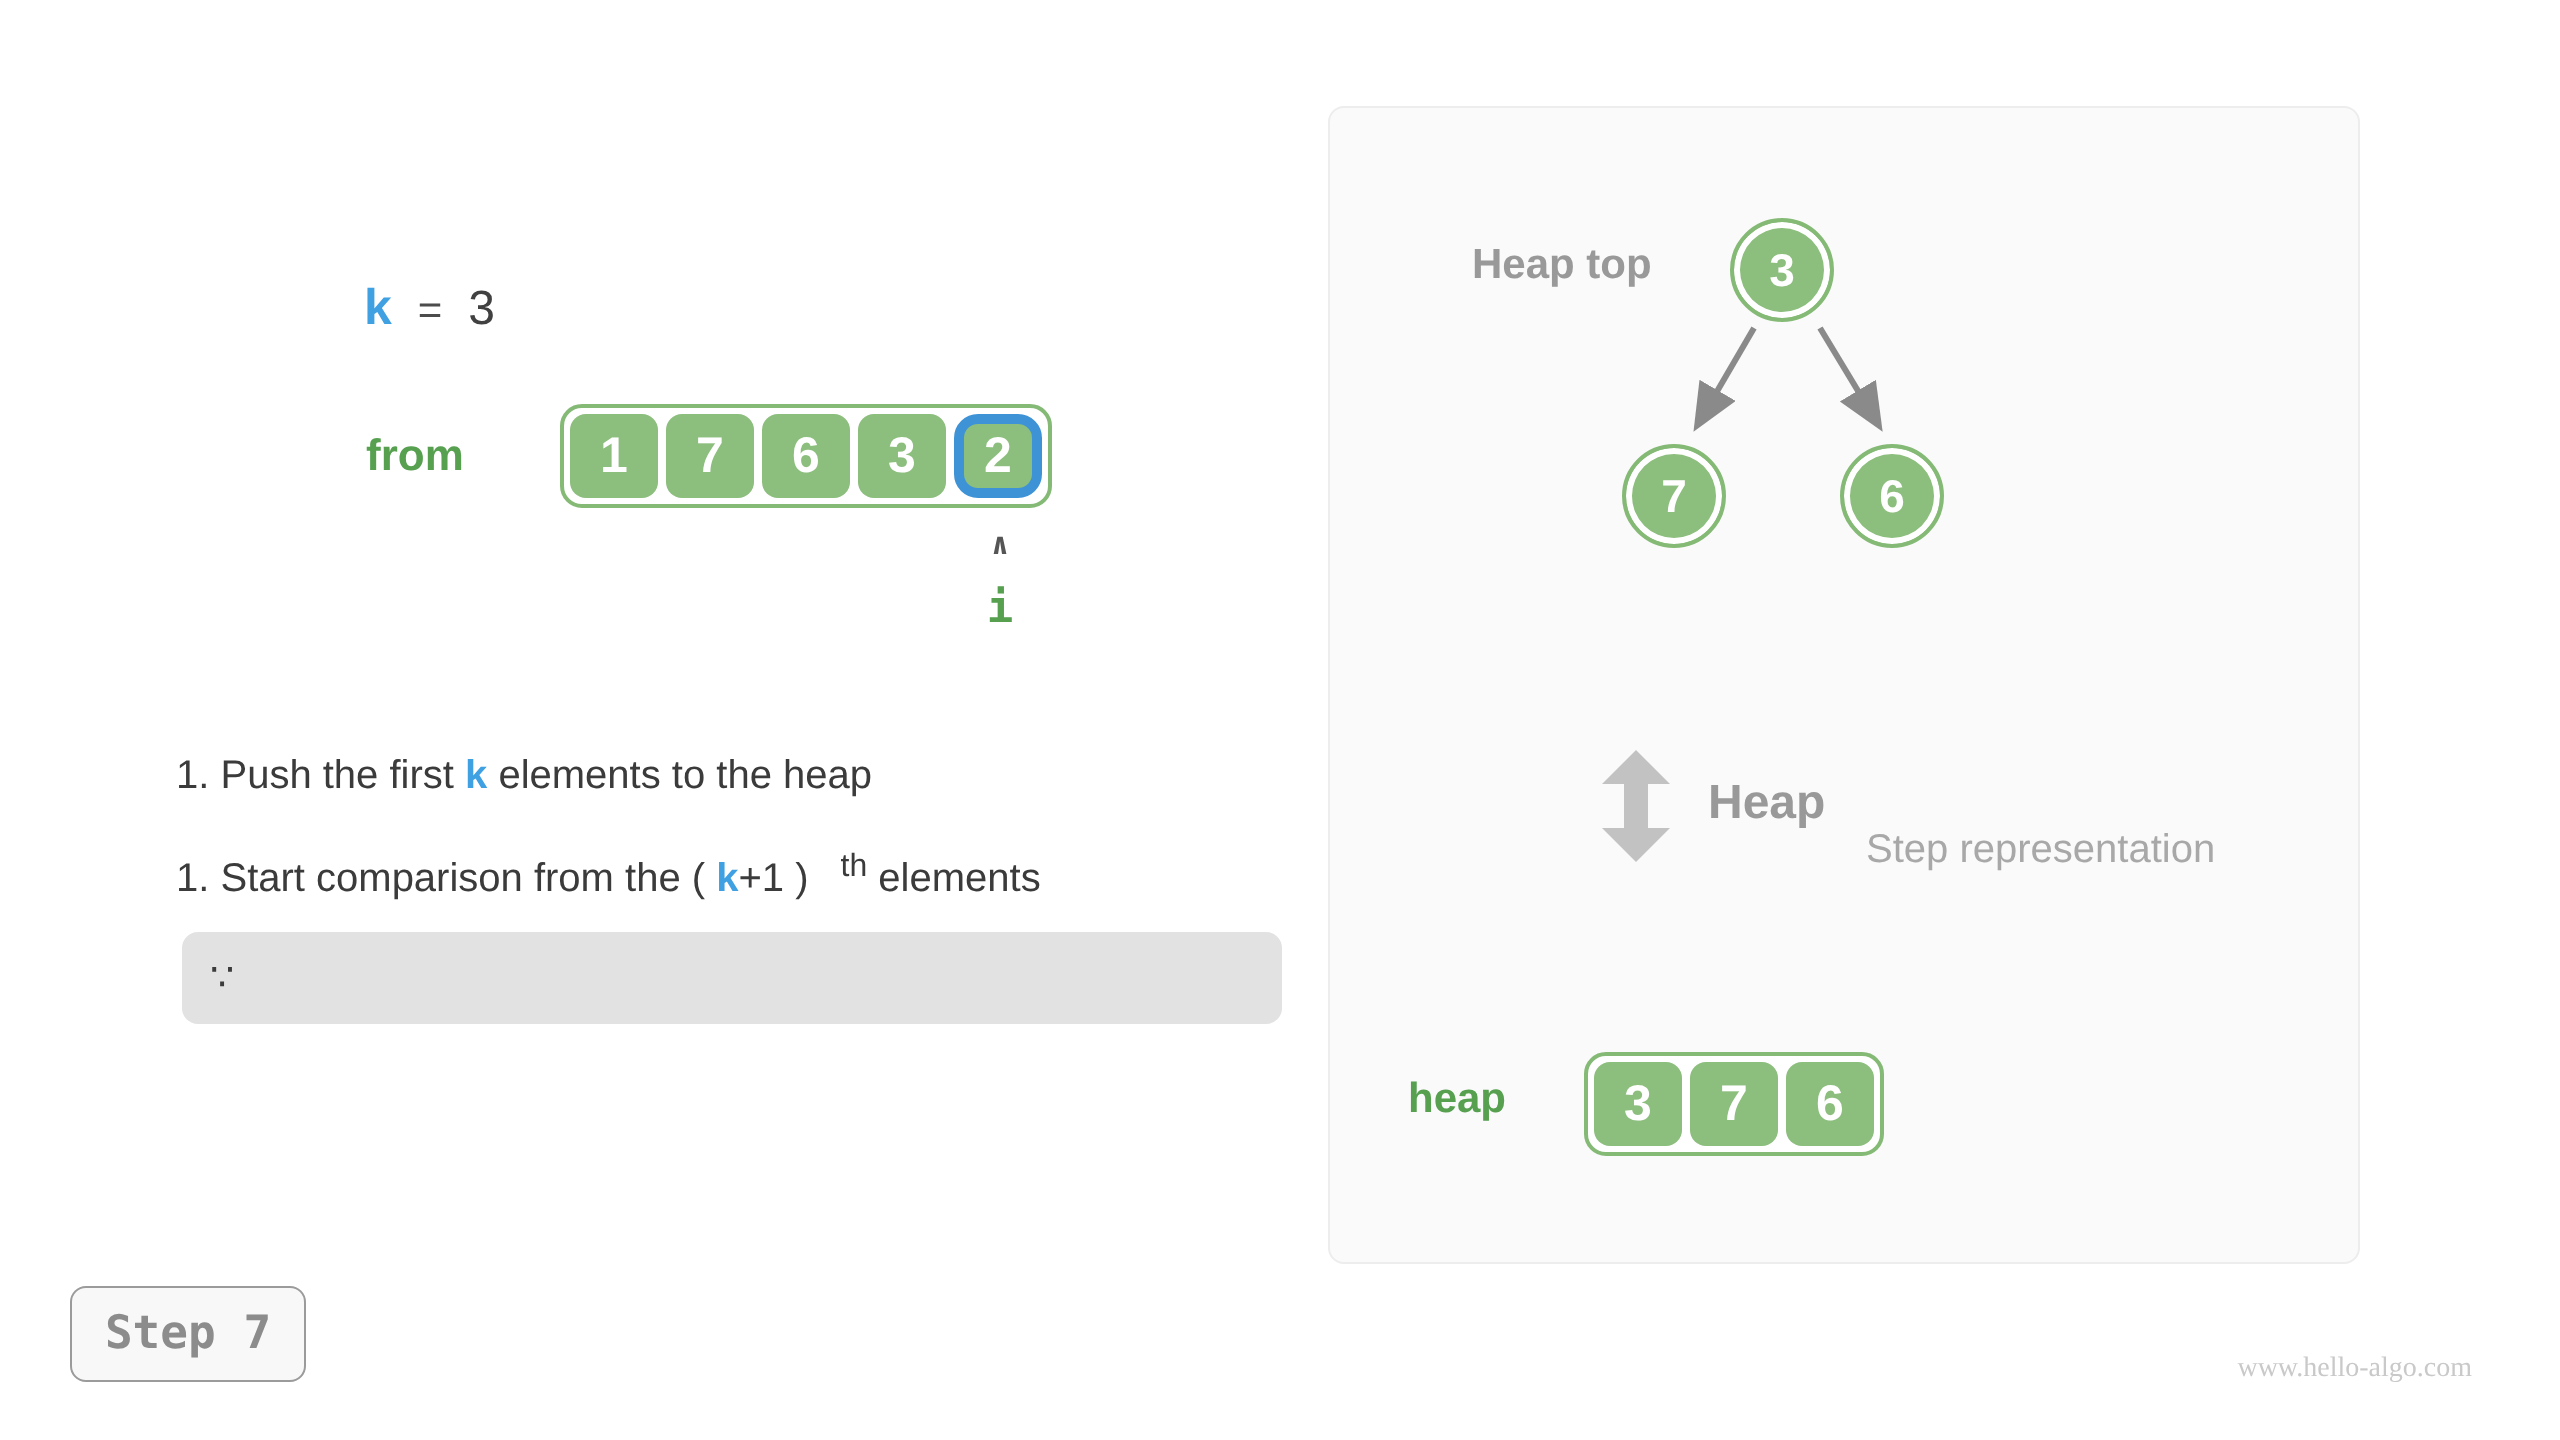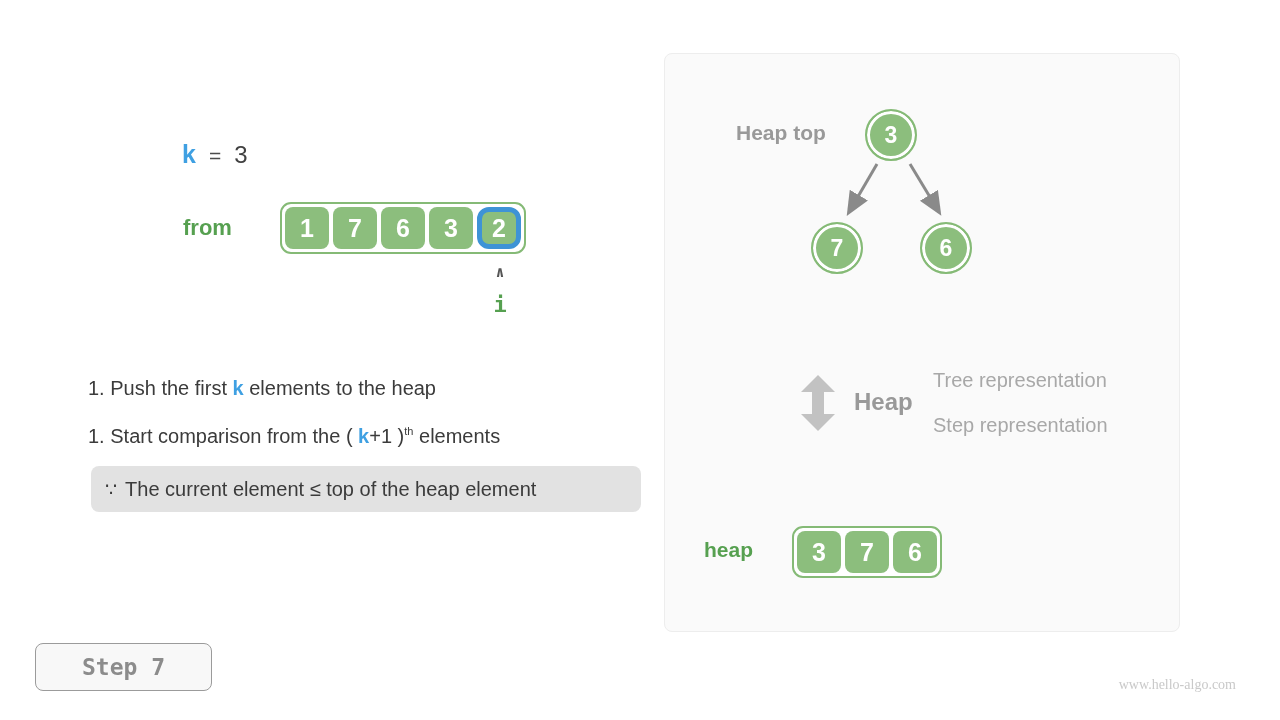--- a/index.html
+++ b/index.html
@@ -30,21 +30,21 @@
   .nums-array{left:280px;top:202px;}
 
   .caret{left:486px;top:263px;width:28px;text-align:center;font-size:15px;font-weight:bold;color:#555;
     font-family:"DejaVu Sans Mono",monospace;}
   .pointer-label{left:486px;top:292px;width:28px;text-align:center;font-size:22px;font-weight:bold;
     color:var(--label-green);font-family:"DejaVu Sans Mono",monospace;}
 
   
   .step-line{left:88px;font-size:20px;color:#3b3b3b;white-space:nowrap;}
   .step-line .var{color:var(--blue-text);font-weight:bold;}
-  .step-line sup{font-size:11px;}
+  .step-line sup{font-size:16px;margin-left:16px;}
   .step1{top:377px;}
   .step2{top:425px;}
 
   .note-box{left:91px;top:466px;width:550px;height:46px;background:var(--note-bg);
     border-radius:8px;display:flex;align-items:center;padding-left:14px;
     font-size:20px;color:#3b3b3b;white-space:nowrap;}
   .note-box .because{margin-right:8px;font-size:19px;color:#3b3b3b;}
 
   
   .panel{left:664px;top:53px;width:516px;height:579px;background:var(--panel-bg);
@@ -60,21 +60,21 @@
 
   .legend-title{left:189px;top:334px;font-size:24px;font-weight:bold;color:var(--gray-bold);}
   .legend-line1{left:268px;top:315px;font-size:20px;color:var(--gray-light);}
   .legend-line2{left:268px;top:360px;font-size:20px;color:var(--gray-light);}
   .updown{left:136px;top:321px;}
 
   .heap-label{left:39px;top:484px;font-size:21px;font-weight:bold;color:var(--label-green);}
   .heap-array{left:127px;top:472px;}
 
   
-  .step-button{left:35px;top:643px;width:177px;height:48px;background:#f8f8f8;
+  .step-button{left:35px;top:643px;width:118px;height:48px;background:#f8f8f8;
     border:1.5px solid #9b9b9b;border-radius:8px;display:flex;align-items:center;justify-content:center;
     font-family:"DejaVu Sans Mono",monospace;font-size:23px;font-weight:bold;color:var(--step-text);}
   .watermark{right:44px;top:677px;font-family:Liberation Serif, serif;
     font-size:14px;color:var(--watermark);}
 </style>
 </head>
 <body>
 
 <div class="abs kline">
   <span class="var">k</span>
@@ -95,21 +95,20 @@
 
 <div class="abs step-line step1">
   <span>1. Push the first </span><span class="var">k</span><span> elements to the heap</span>
 </div>
 <div class="abs step-line step2">
   <span>1. Start comparison from the ( </span><span class="var">k</span><span>+1 )</span><sup>th</sup><span> elements</span>
 </div>
 
 <div class="abs note-box">
   <span class="because">∵</span>
-  <span>The current element ≤ top of the heap element</span>
 </div>
 
 <div class="abs panel">
   <svg class="abs tree-svg" width="516" height="579" viewBox="0 0 516 579">
     <defs>
       <marker id="ah" markerWidth="9" markerHeight="8" refX="6.5" refY="3.5" orient="auto">
         <path d="M0,0 L8,3.5 L0,7 z" fill="#8A8A8A"></path>
       </marker>
     </defs>
     <line x1="212" y1="110" x2="184" y2="158" stroke="#8A8A8A" stroke-width="3" marker-end="url(#ah)"></line>
@@ -118,21 +117,20 @@
 
   <div class="abs heap-top">Heap top</div>
   <div class="abs tree-node node-root">3</div>
   <div class="abs tree-node node-left">7</div>
   <div class="abs tree-node node-right">6</div>
 
   <svg class="abs updown" width="34" height="56" viewBox="0 0 34 56">
     <polygon points="17,0 34,17 23,17 23,39 34,39 17,56 0,39 11,39 11,17 0,17" fill="#C2C2C2"></polygon>
   </svg>
   <div class="abs legend-title">Heap</div>
-  <div class="abs legend-line1">Tree representation</div>
   <div class="abs legend-line2">Step representation</div>
 
   <div class="abs heap-label">heap</div>
   <div class="abs array-box heap-array">
     <div class="cell">3</div>
     <div class="cell">7</div>
     <div class="cell">6</div>
   </div>
 </div>
 

